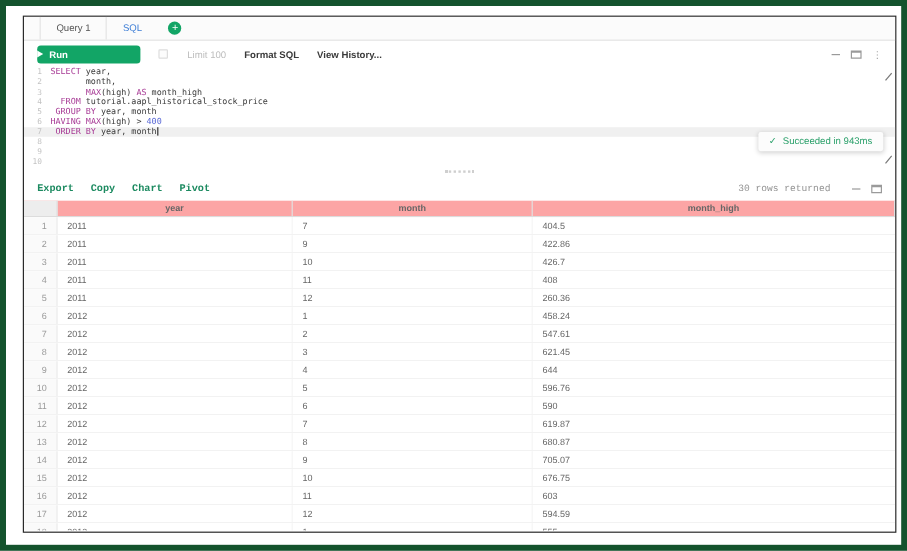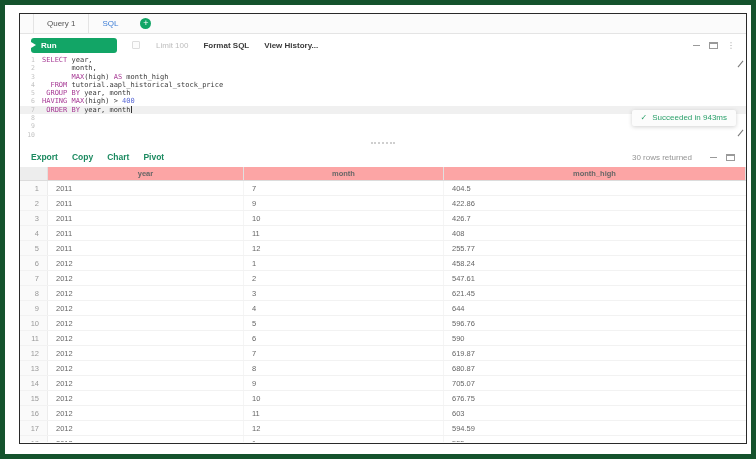--- a/index.html
+++ b/index.html
@@ -53,21 +53,21 @@
   .toast{position:absolute;top:54px;right:10px;display:flex;align-items:center;gap:5px;
     background:#fcfcfc;box-shadow:0 1px 4px rgba(0,0,0,.18);border-radius:2px;
     padding:4px 9px;font-family:"Liberation Sans",sans-serif;font-size:8px;color:var(--success_green);}
   .slash{position:absolute;width:1px;height:8px;background:#777;transform:rotate(40deg);}
 
   
   .splitter{height:8px;display:flex;align-items:center;justify-content:center;cursor:row-resize;}
   .splitter .handle{width:24px;border-top:2px dotted #cfcfcf;}
 
   
-  .resbar{height:20px;display:flex;align-items:center;padding:0 11px;gap:14px;font-size:8.5px;}
+  .resbar{height:20px;display:flex;align-items:center;padding:0 11px;gap:14px;font-size:8.5px;font-family:Liberation Mono, monospace;}
   .res-link{color:var(--link_green);font-weight:bold;cursor:pointer;}
   .res-spacer{flex:1;}
   .res-status{color:#949494;font-size:8px;}
   .res-icons{display:flex;align-items:center;gap:9px;margin-left:4px;}
 
   
   .tablewrap{height:275px;overflow:hidden;font-size:7.5px;}
   .thead{display:flex;height:14px;background:#fca5a5;border-bottom:1px solid #dcdcdc;
     font-weight:bold;color:#444;}
   .thead .tcell{justify-content:center;padding-left:0;border-right:1px solid #e0e0e0;}
@@ -212,21 +212,21 @@
           <div class="trow">
             <div class="tcell c-num">4</div>
             <div class="tcell c-year">2011</div>
             <div class="tcell c-month">11</div>
             <div class="tcell c-high">408</div>
           </div>
           <div class="trow">
             <div class="tcell c-num">5</div>
             <div class="tcell c-year">2011</div>
             <div class="tcell c-month">12</div>
-            <div class="tcell c-high">255.77</div>
+            <div class="tcell c-high">260.36</div>
           </div>
           <div class="trow">
             <div class="tcell c-num">6</div>
             <div class="tcell c-year">2012</div>
             <div class="tcell c-month">1</div>
             <div class="tcell c-high">458.24</div>
           </div>
           <div class="trow">
             <div class="tcell c-num">7</div>
             <div class="tcell c-year">2012</div>

